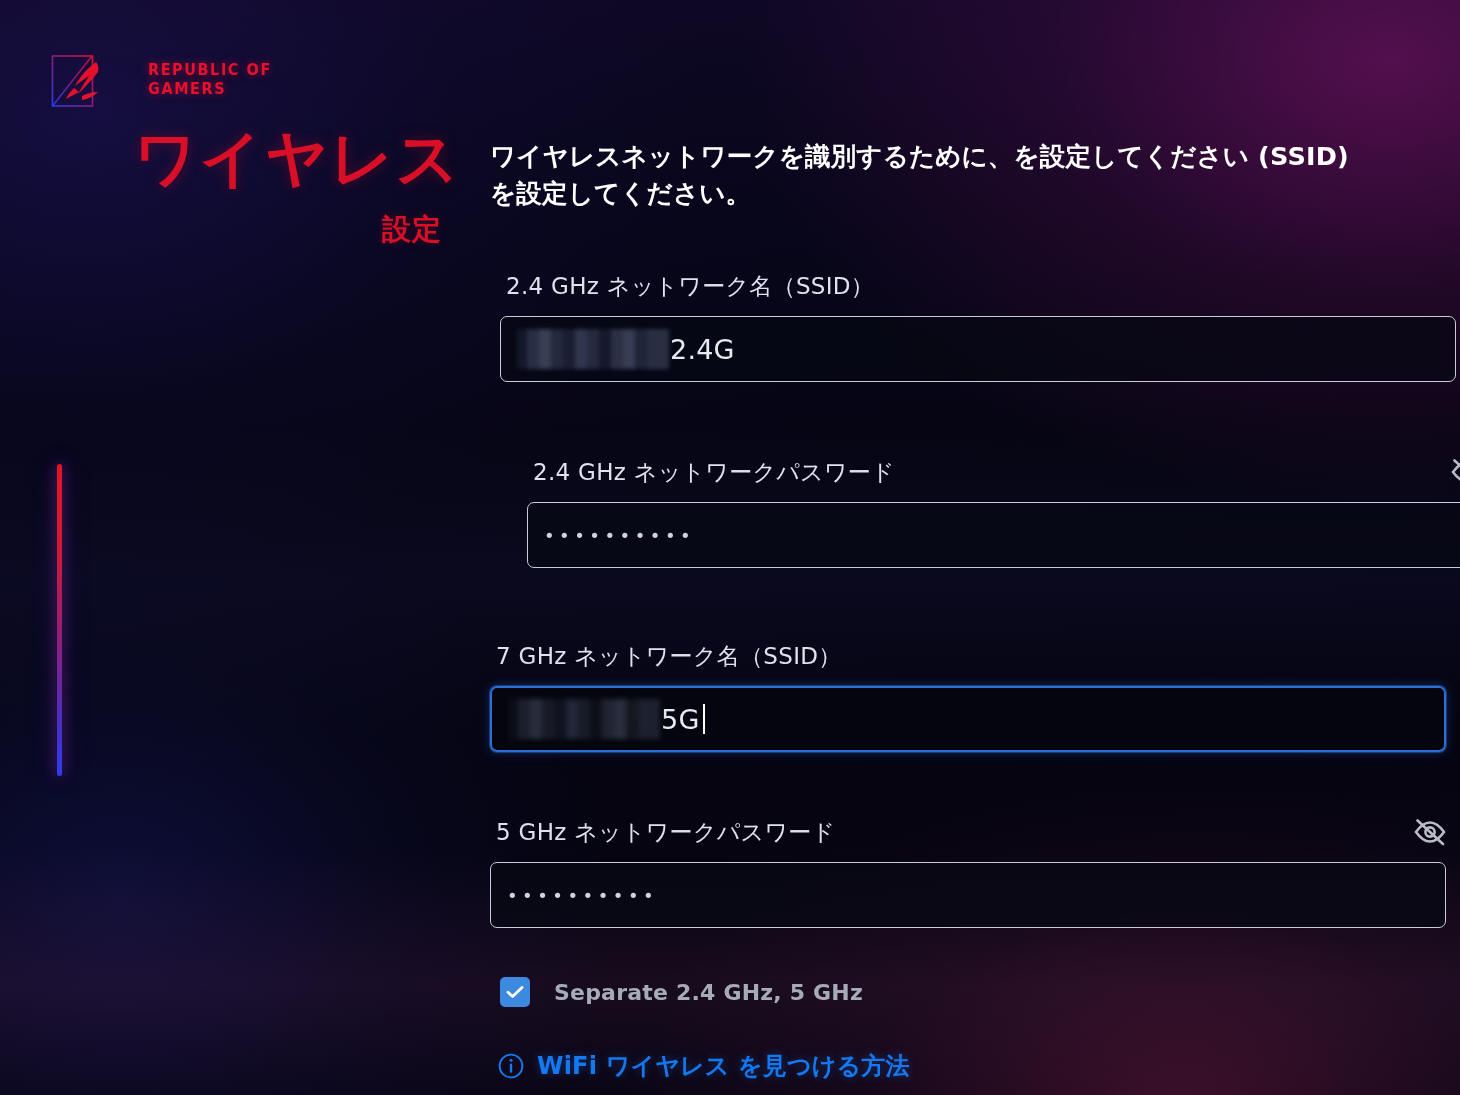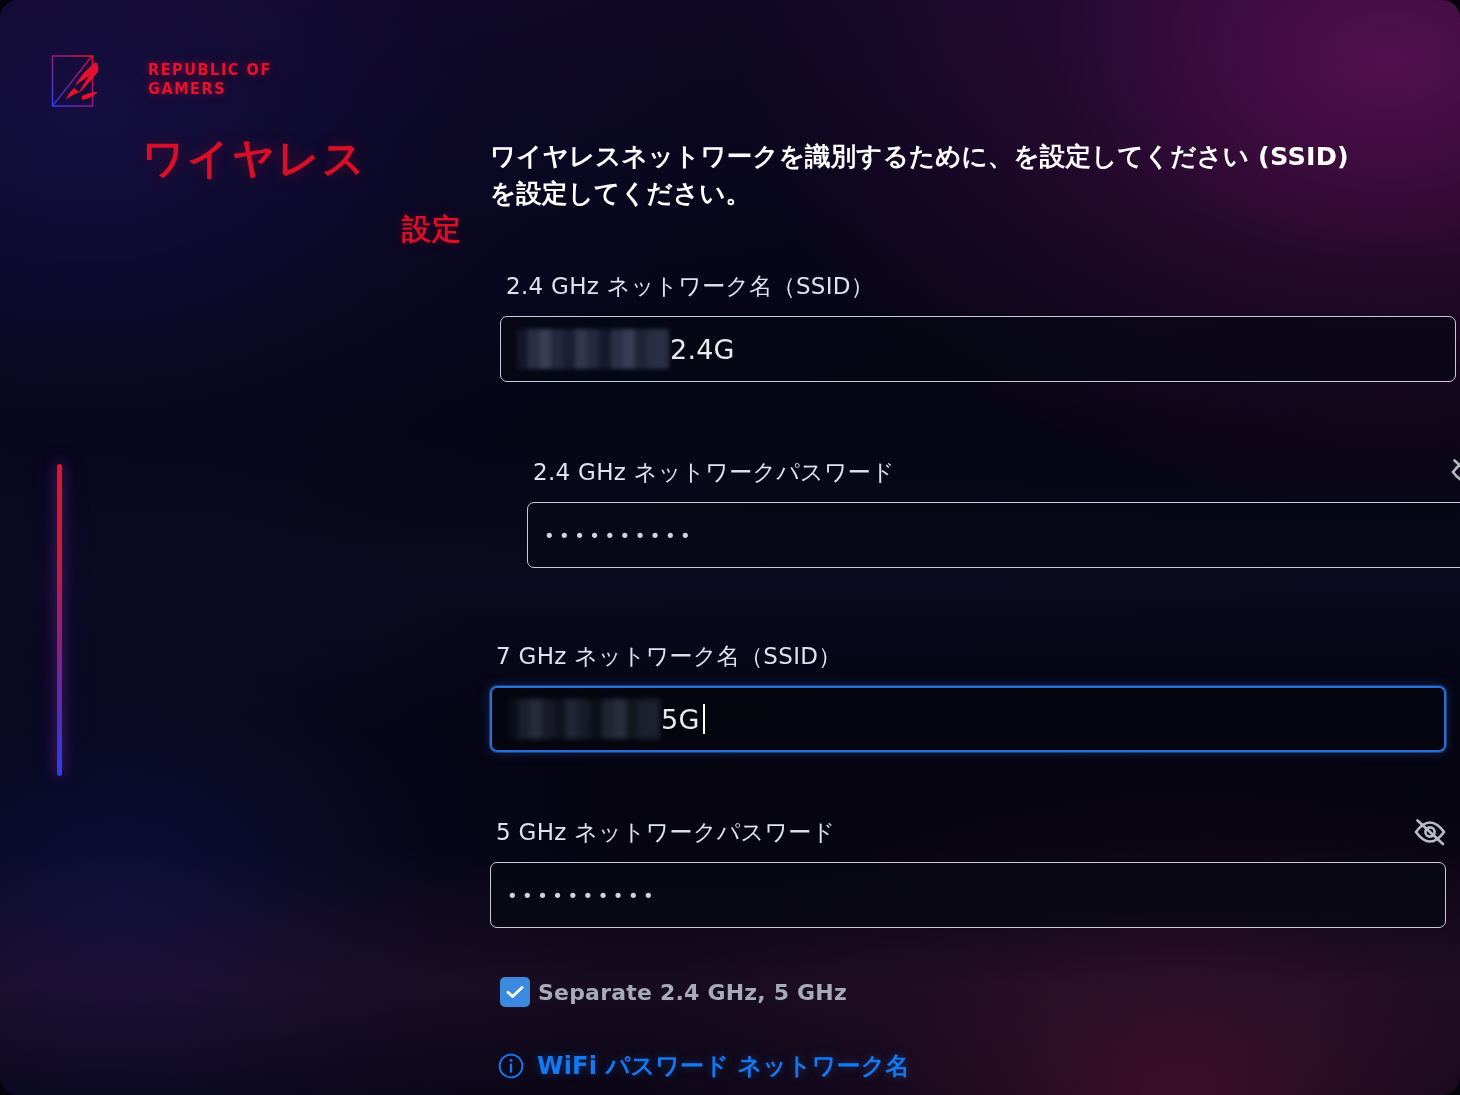--- a/index.html
+++ b/index.html
@@ -16,21 +16,20 @@
     position: relative;
     width: 1460px;
     height: 1095px;
     overflow: hidden;
     background:
       radial-gradient(ellipse 900px 620px at 1390px 60px, rgba(150, 22, 120, 0.55) 0%, rgba(90, 14, 80, 0.30) 38%, rgba(25, 6, 30, 0.0) 72%),
       radial-gradient(ellipse 700px 420px at 1180px 1100px, rgba(140, 30, 70, 0.38) 0%, rgba(70, 16, 45, 0.16) 45%, rgba(10, 5, 18, 0) 78%),
       radial-gradient(ellipse 620px 500px at 120px 900px, rgba(22, 24, 95, 0.50) 0%, rgba(12, 14, 60, 0.22) 50%, rgba(5, 4, 16, 0) 80%),
       radial-gradient(ellipse 760px 560px at 90px 120px, rgba(28, 20, 90, 0.55) 0%, rgba(16, 12, 55, 0.25) 48%, rgba(5, 4, 14, 0) 80%),
       linear-gradient(170deg, #0a0722 0%, #08061c 22%, #060512 48%, #050410 70%, #0a0616 100%);
-    border-radius: 18px;
   }
 
   
   .haze {
     position: absolute;
     left: 0; right: 0;
     pointer-events: none;
   }
   .haze-a { top: 430px; height: 300px;
     background: linear-gradient(180deg, rgba(30,28,90,0) 0%, rgba(34,32,96,0.16) 50%, rgba(30,28,90,0) 100%); }
@@ -61,39 +60,38 @@
     text-transform: uppercase;
     font-family: "DejaVu Sans", sans-serif;
     font-stretch: condensed;
     text-shadow: 0 0 8px rgba(232,17,45,0.55);
     white-space: pre-line;
   }
 
   
   .page-title {
     position: absolute;
-    left: 142px; top: 122px;
+    left: 134px; top: 122px;
     color: #d80f26;
-    font-size: 42px;
+    font-size: 62px;
     font-weight: bold;
     letter-spacing: 2px;
     line-height: 74px;
     text-shadow: 0 0 14px rgba(216,15,38,0.35);
     font-family: "DejaVu Sans", sans-serif;
   }
   .page-subtitle {
     position: absolute;
     left: 382px; top: 210px;
     color: #d80f26;
     font-size: 29px;
     font-weight: bold;
     letter-spacing: 1px;
     text-shadow: 0 0 10px rgba(216,15,38,0.30);
     font-family: "DejaVu Sans", sans-serif;
-    margin-left: 20px;
   }
 
   
   .accent-bar {
     position: absolute;
     left: 57px; top: 464px;
     width: 5px; height: 312px;
     border-radius: 3px;
     background: linear-gradient(180deg, #e81225 0%, #d01a34 28%, #8b2080 58%, #4b2ec0 82%, #2c3ef2 100%);
     box-shadow: 0 0 14px rgba(130,40,160,0.70), 0 0 26px rgba(90,40,200,0.35);
@@ -212,21 +210,21 @@
     display: flex; align-items: center; justify-content: flex-end;
     cursor: pointer;
   }
 
   
   .checkbox-row {
     position: absolute;
     left: 500px; top: 977px;
     display: flex;
     align-items: center;
-    gap: 8px;
+    gap: 24px;
   }
   .checkbox {
     width: 30px; height: 30px;
     border-radius: 5px;
     background: #3c8ae0;
     display: flex;
     align-items: center;
     justify-content: center;
     flex: none;
   }
@@ -369,16 +367,16 @@
     </div>
     <div class="checkbox-label">Separate 2.4 GHz, 5 GHz</div>
   </div>
 
   <div class="help-link">
     <svg class="help-icon" viewBox="0 0 26 26">
       <circle cx="13" cy="13" r="11.4" fill="none" stroke="#1479f0" stroke-width="1.9"></circle>
       <circle cx="13" cy="7.3" r="1.5" fill="#1479f0"></circle>
       <rect x="11.8" y="10.6" width="2.4" height="9.2" rx="1.1" fill="#1479f0"></rect>
     </svg>
-    <div class="help-text">WiFi パスワード ネットワーク名</div>
+    <div class="help-text">WiFi ワイヤレス を見つける方法</div>
   </div>
 
 </div>
 
 </body></html>

